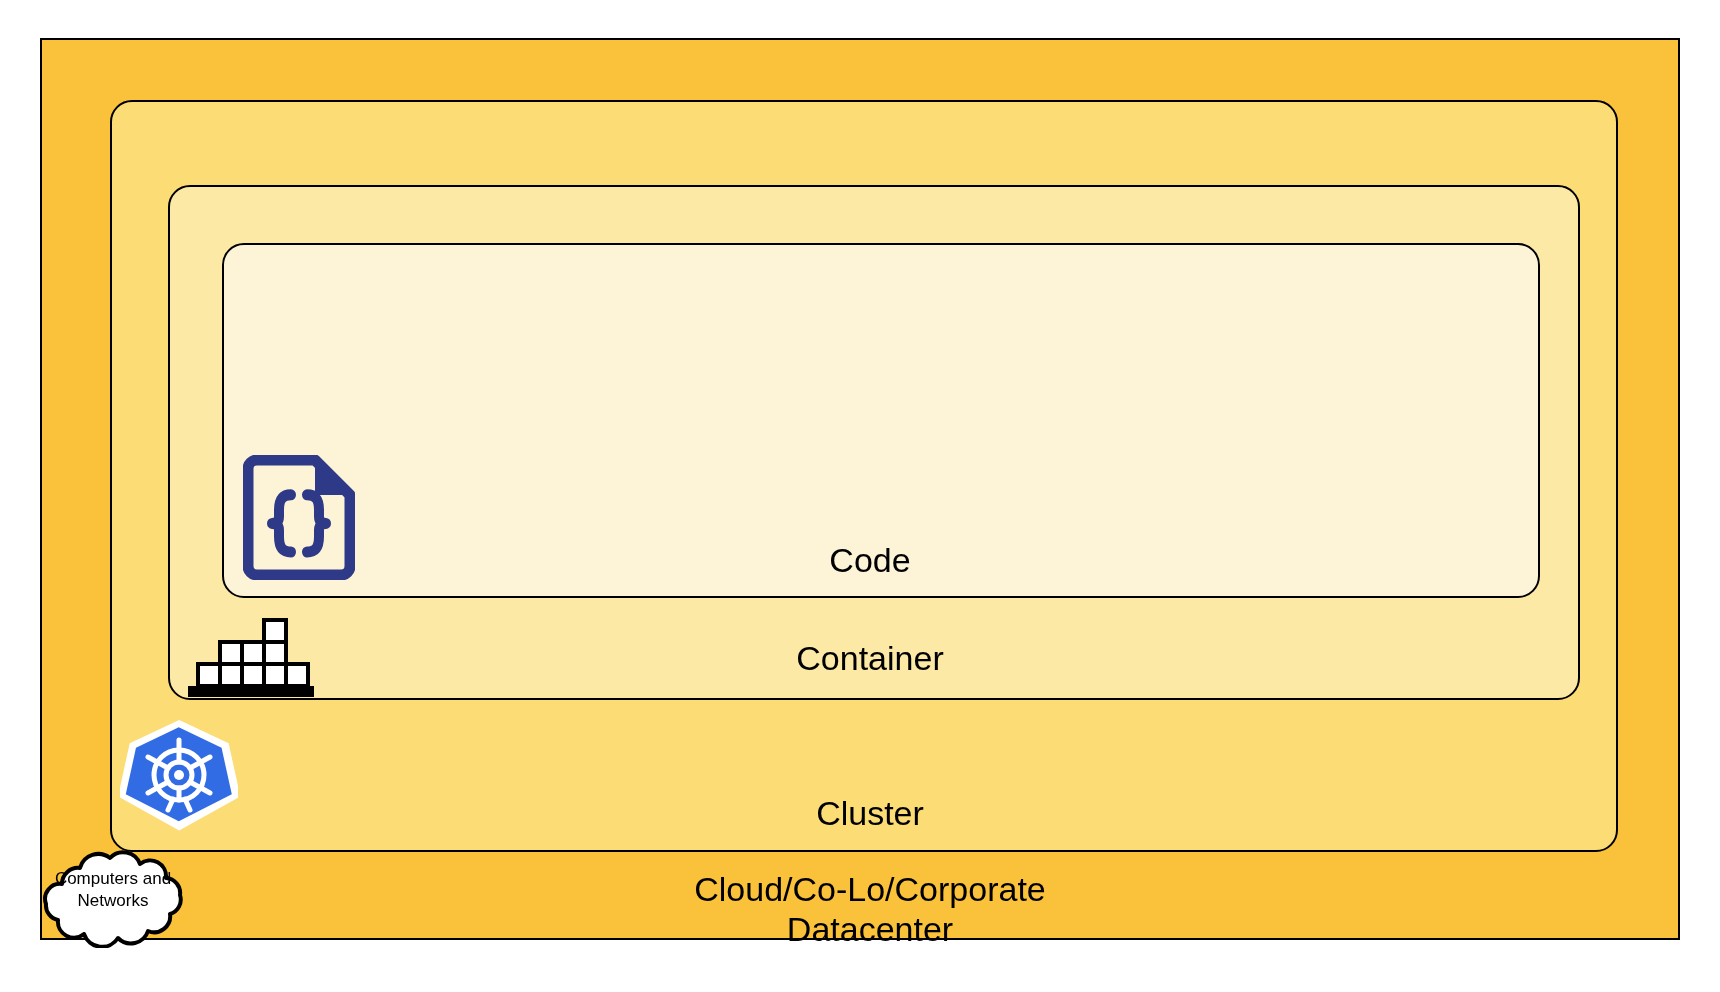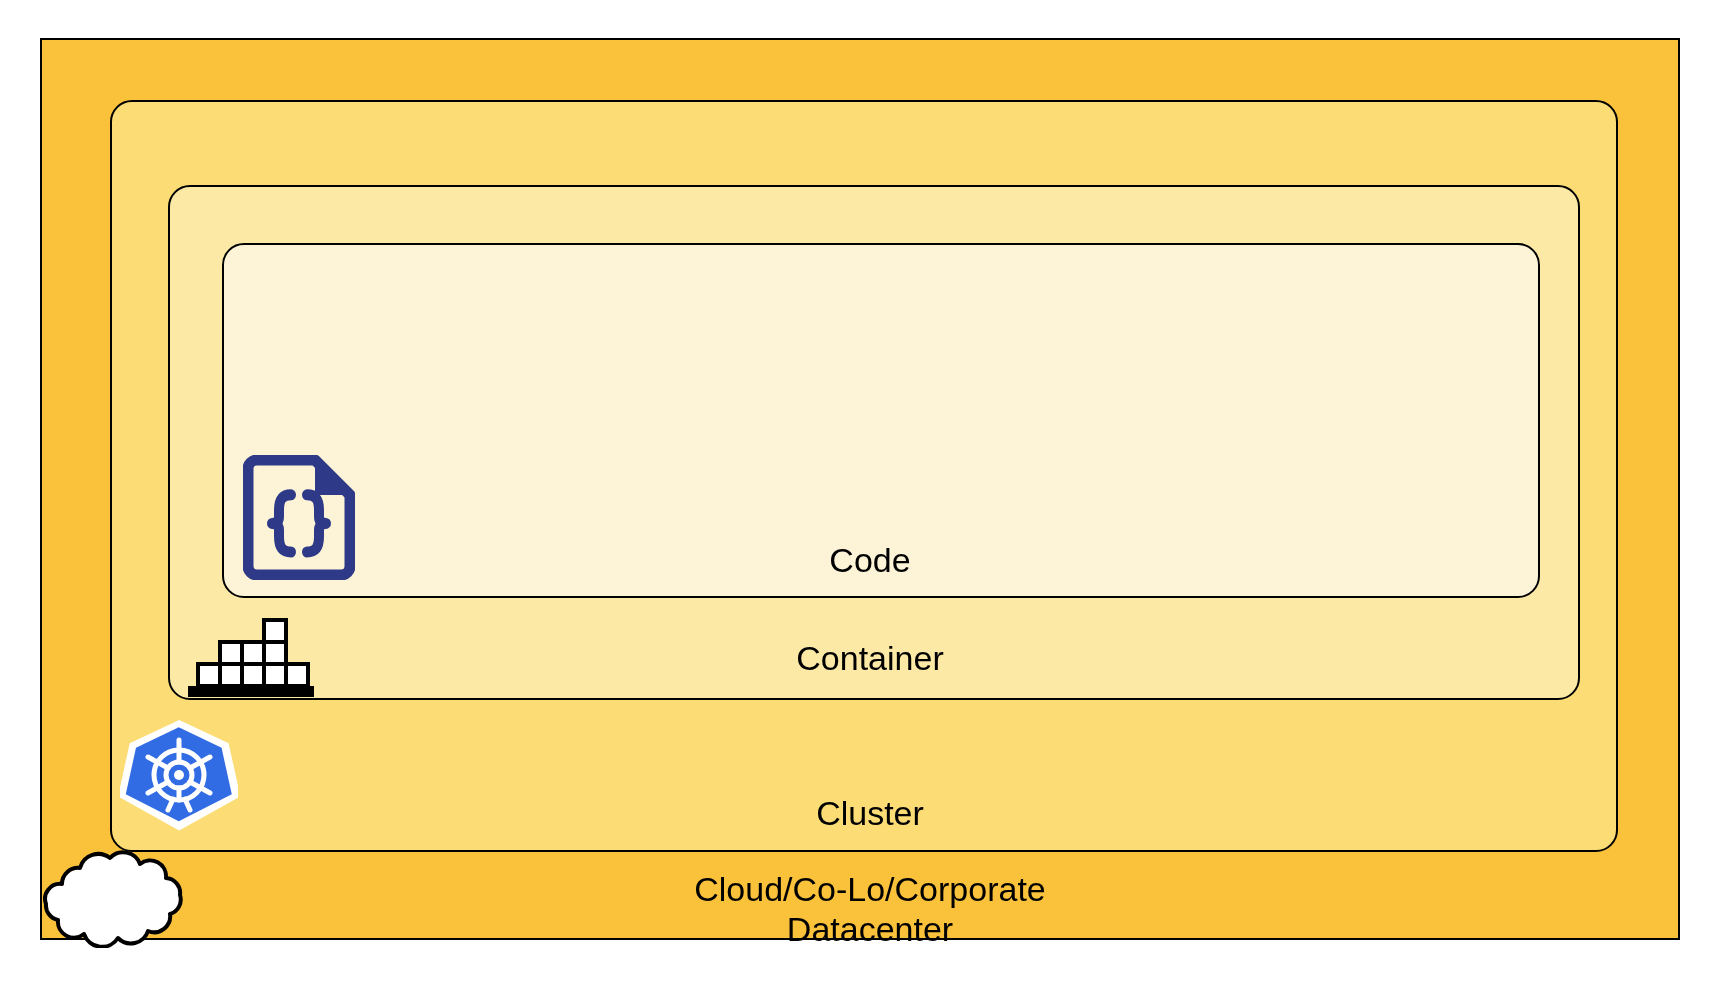--- a/index.html
+++ b/index.html
@@ -201,14 +201,16 @@
                A15 15 0 0 1 138 66
                A16 16 0 0 1 116 83
                A18 18 0 0 1 86 90
                A19 19 0 0 1 52 86
                A16 16 0 0 1 26 72
                A15 15 0 0 1 14 56
                A15 15 0 0 1 30 36 Z" fill="#FFFFFF" stroke="#000000" stroke-width="4" stroke-linejoin="round"></path>
     </svg>
   </div>
 
+  <div class="cloud-label">Computers and
+Networks</div>
 
 </div>
 
 </body></html>

